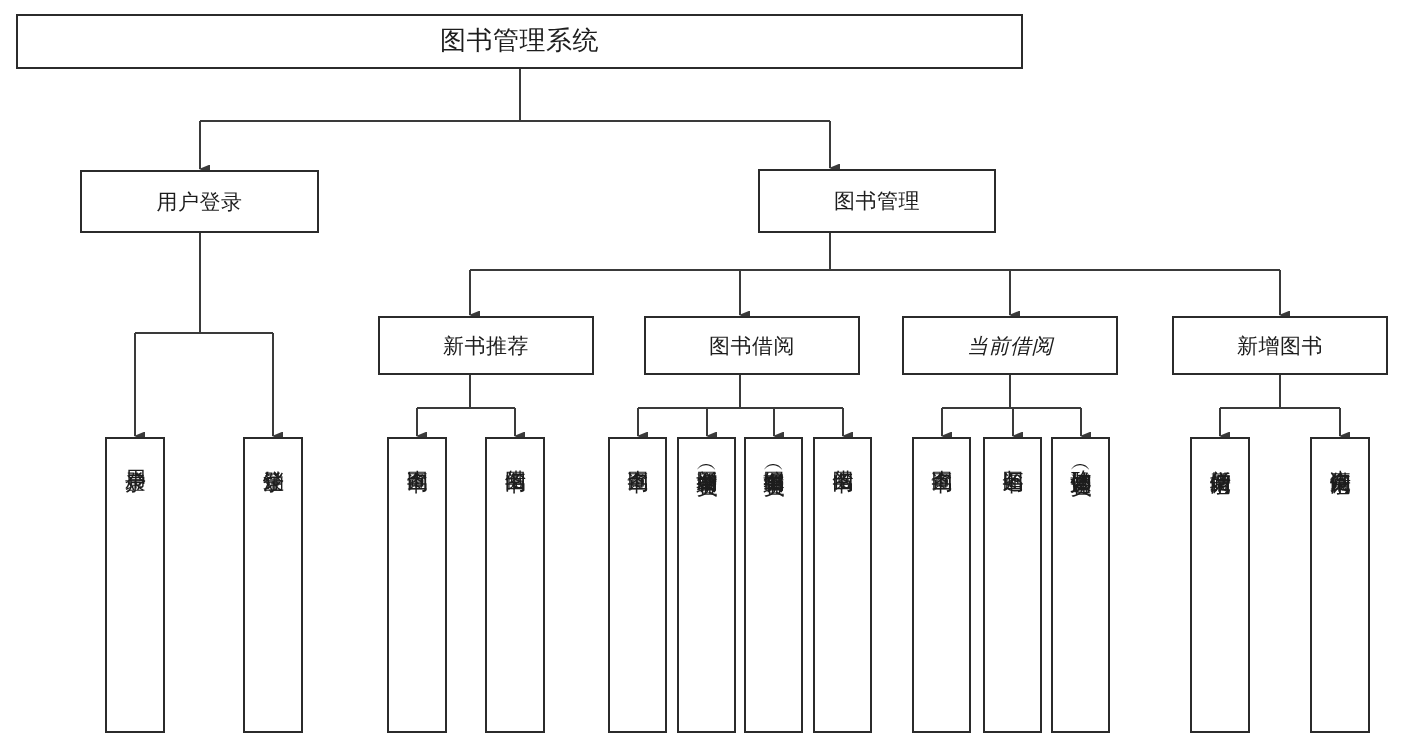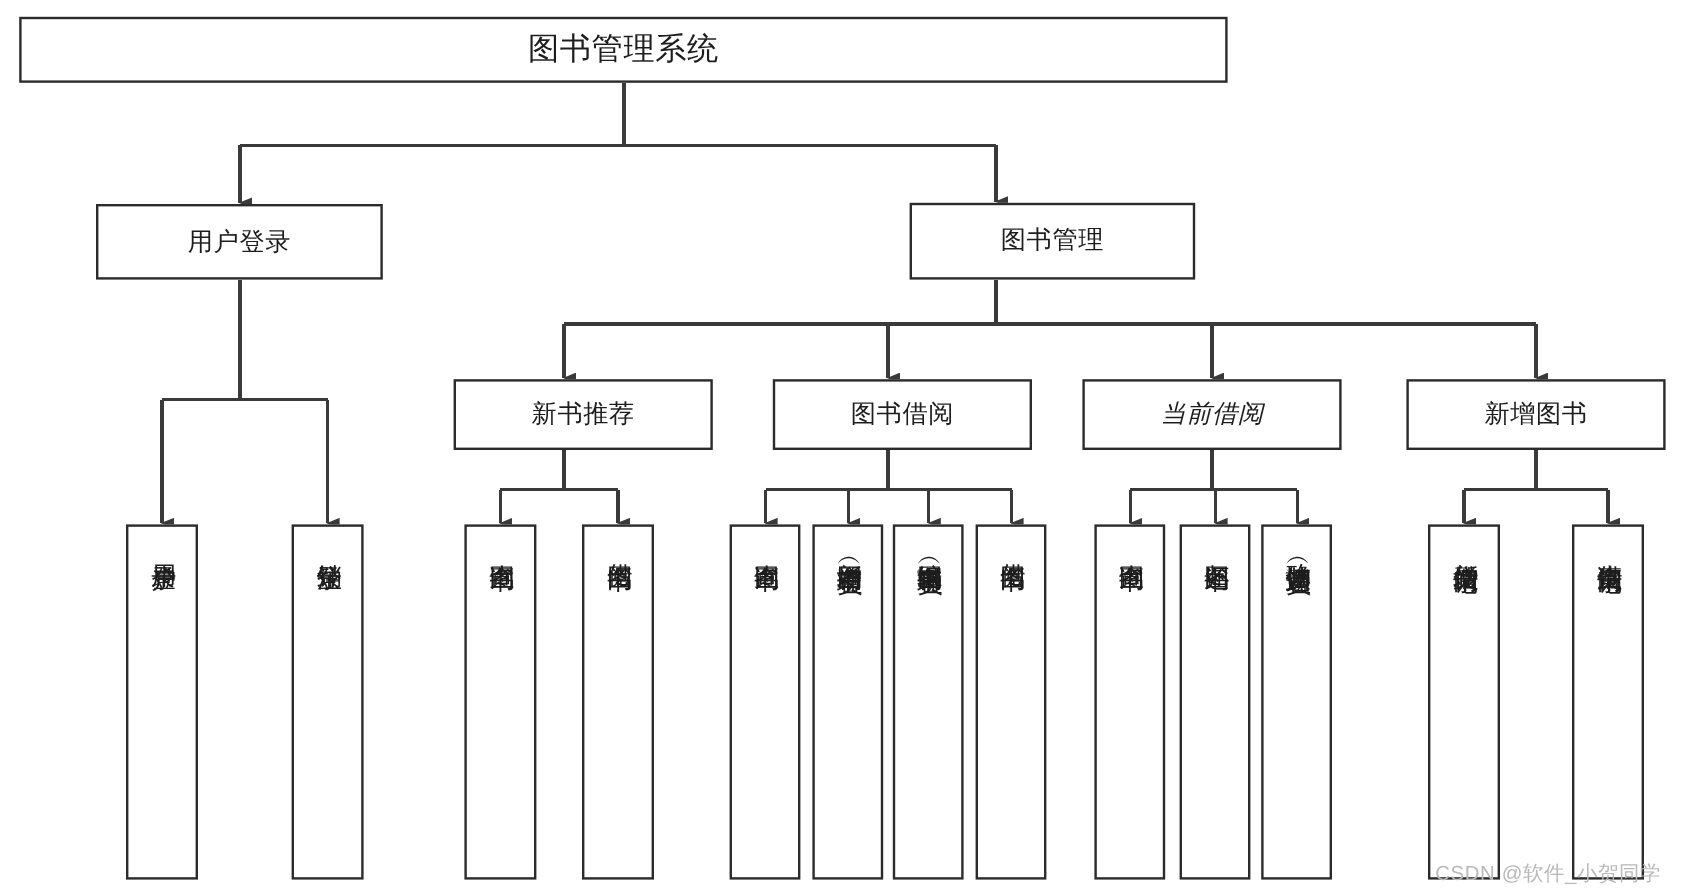--- a/index.html
+++ b/index.html
@@ -168,15 +168,14 @@
         <span class="label">确认归还（管理员）</span>
       </div>
       <div class="node vertical" style="left: 1190px; top: 437px; width: 60px; height: 296px; border-color: rgb(43, 43, 43); background: rgb(255, 255, 255);">
         <span class="label">新增借阅记录</span>
       </div>
       <div class="node vertical" style="left: 1310px; top: 437px; width: 60px; height: 296px; border-color: rgb(43, 43, 43); background: rgb(255, 255, 255);">
         <span class="label">查询借阅记录</span>
       </div>
     </div>
 
-  <div class="watermark" style="left: 1196px; top: 716px;">CSDN @软件_小贺同学</div>
 
 </div>
 
 </body></html>

